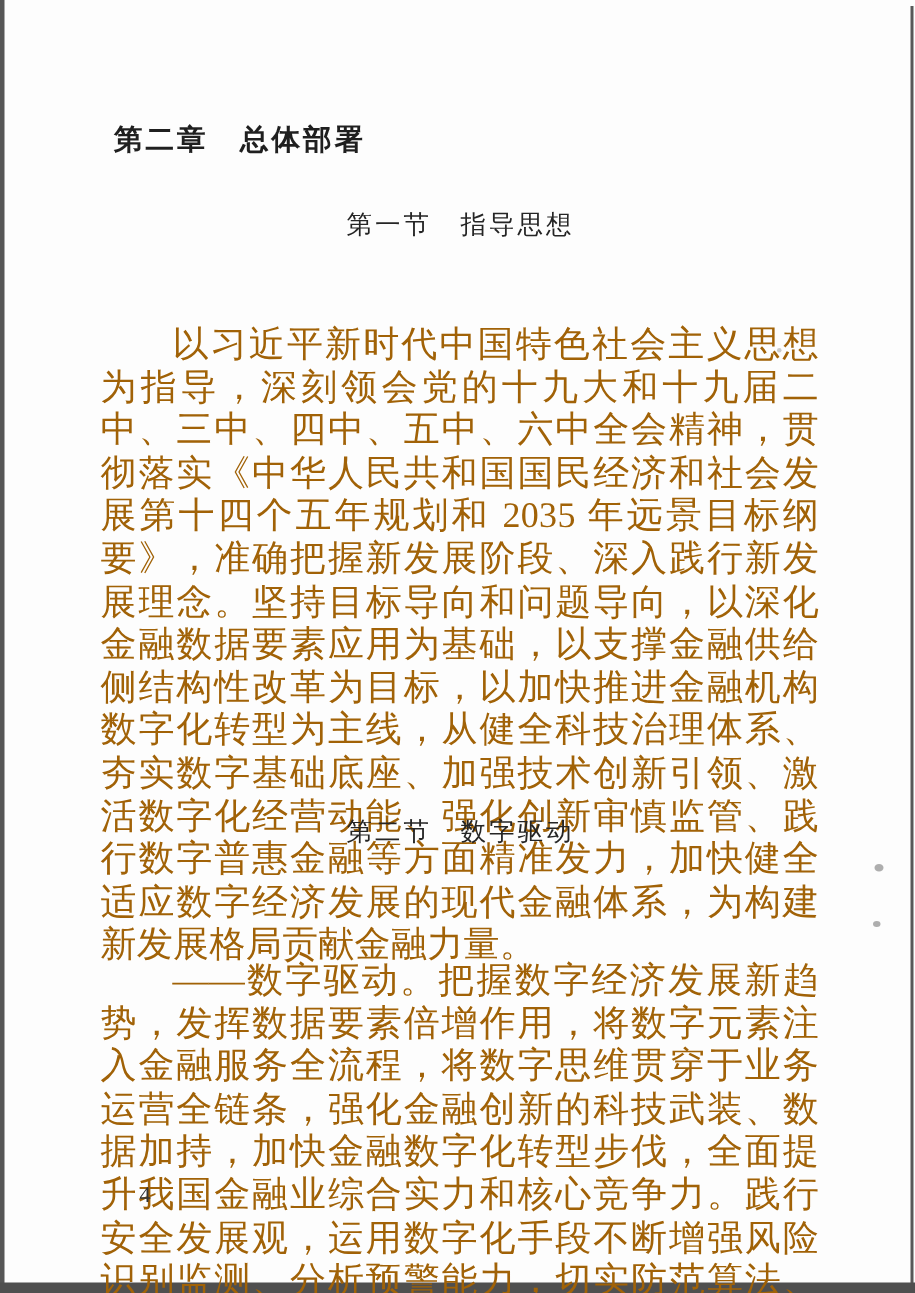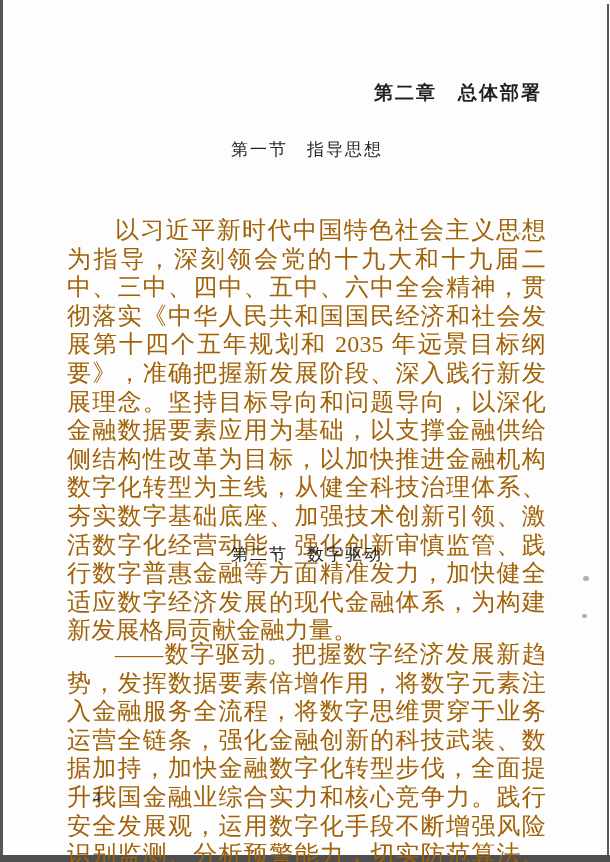--- a/index.html
+++ b/index.html
@@ -39,23 +39,23 @@
     border-radius: 50%;
     opacity: 0.8;
   }
   .speck-1 { left: 583px; top: 576px; width: 6px; height: 5px; }
   .speck-2 { left: 582px; top: 614px; width: 5px; height: 4px; }
   .speck-3 { left: 518px; top: 232px; width: 3px; height: 3px; opacity: 0.5; }
 
   
   .chapter-title {
     position: absolute;
-    left: 64px; top: 80px;
+    left: 76px; top: 80px;
     width: 478px;
-    text-align: right;
+    text-align: left;
     font-family: Liberation Serif, serif;
     font-weight: 700;
     font-size: 19px;
     letter-spacing: 2px;
     color: #1f1f1f;
     white-space: nowrap;
   }
   .section-title {
     position: absolute;
     left: 68px;

